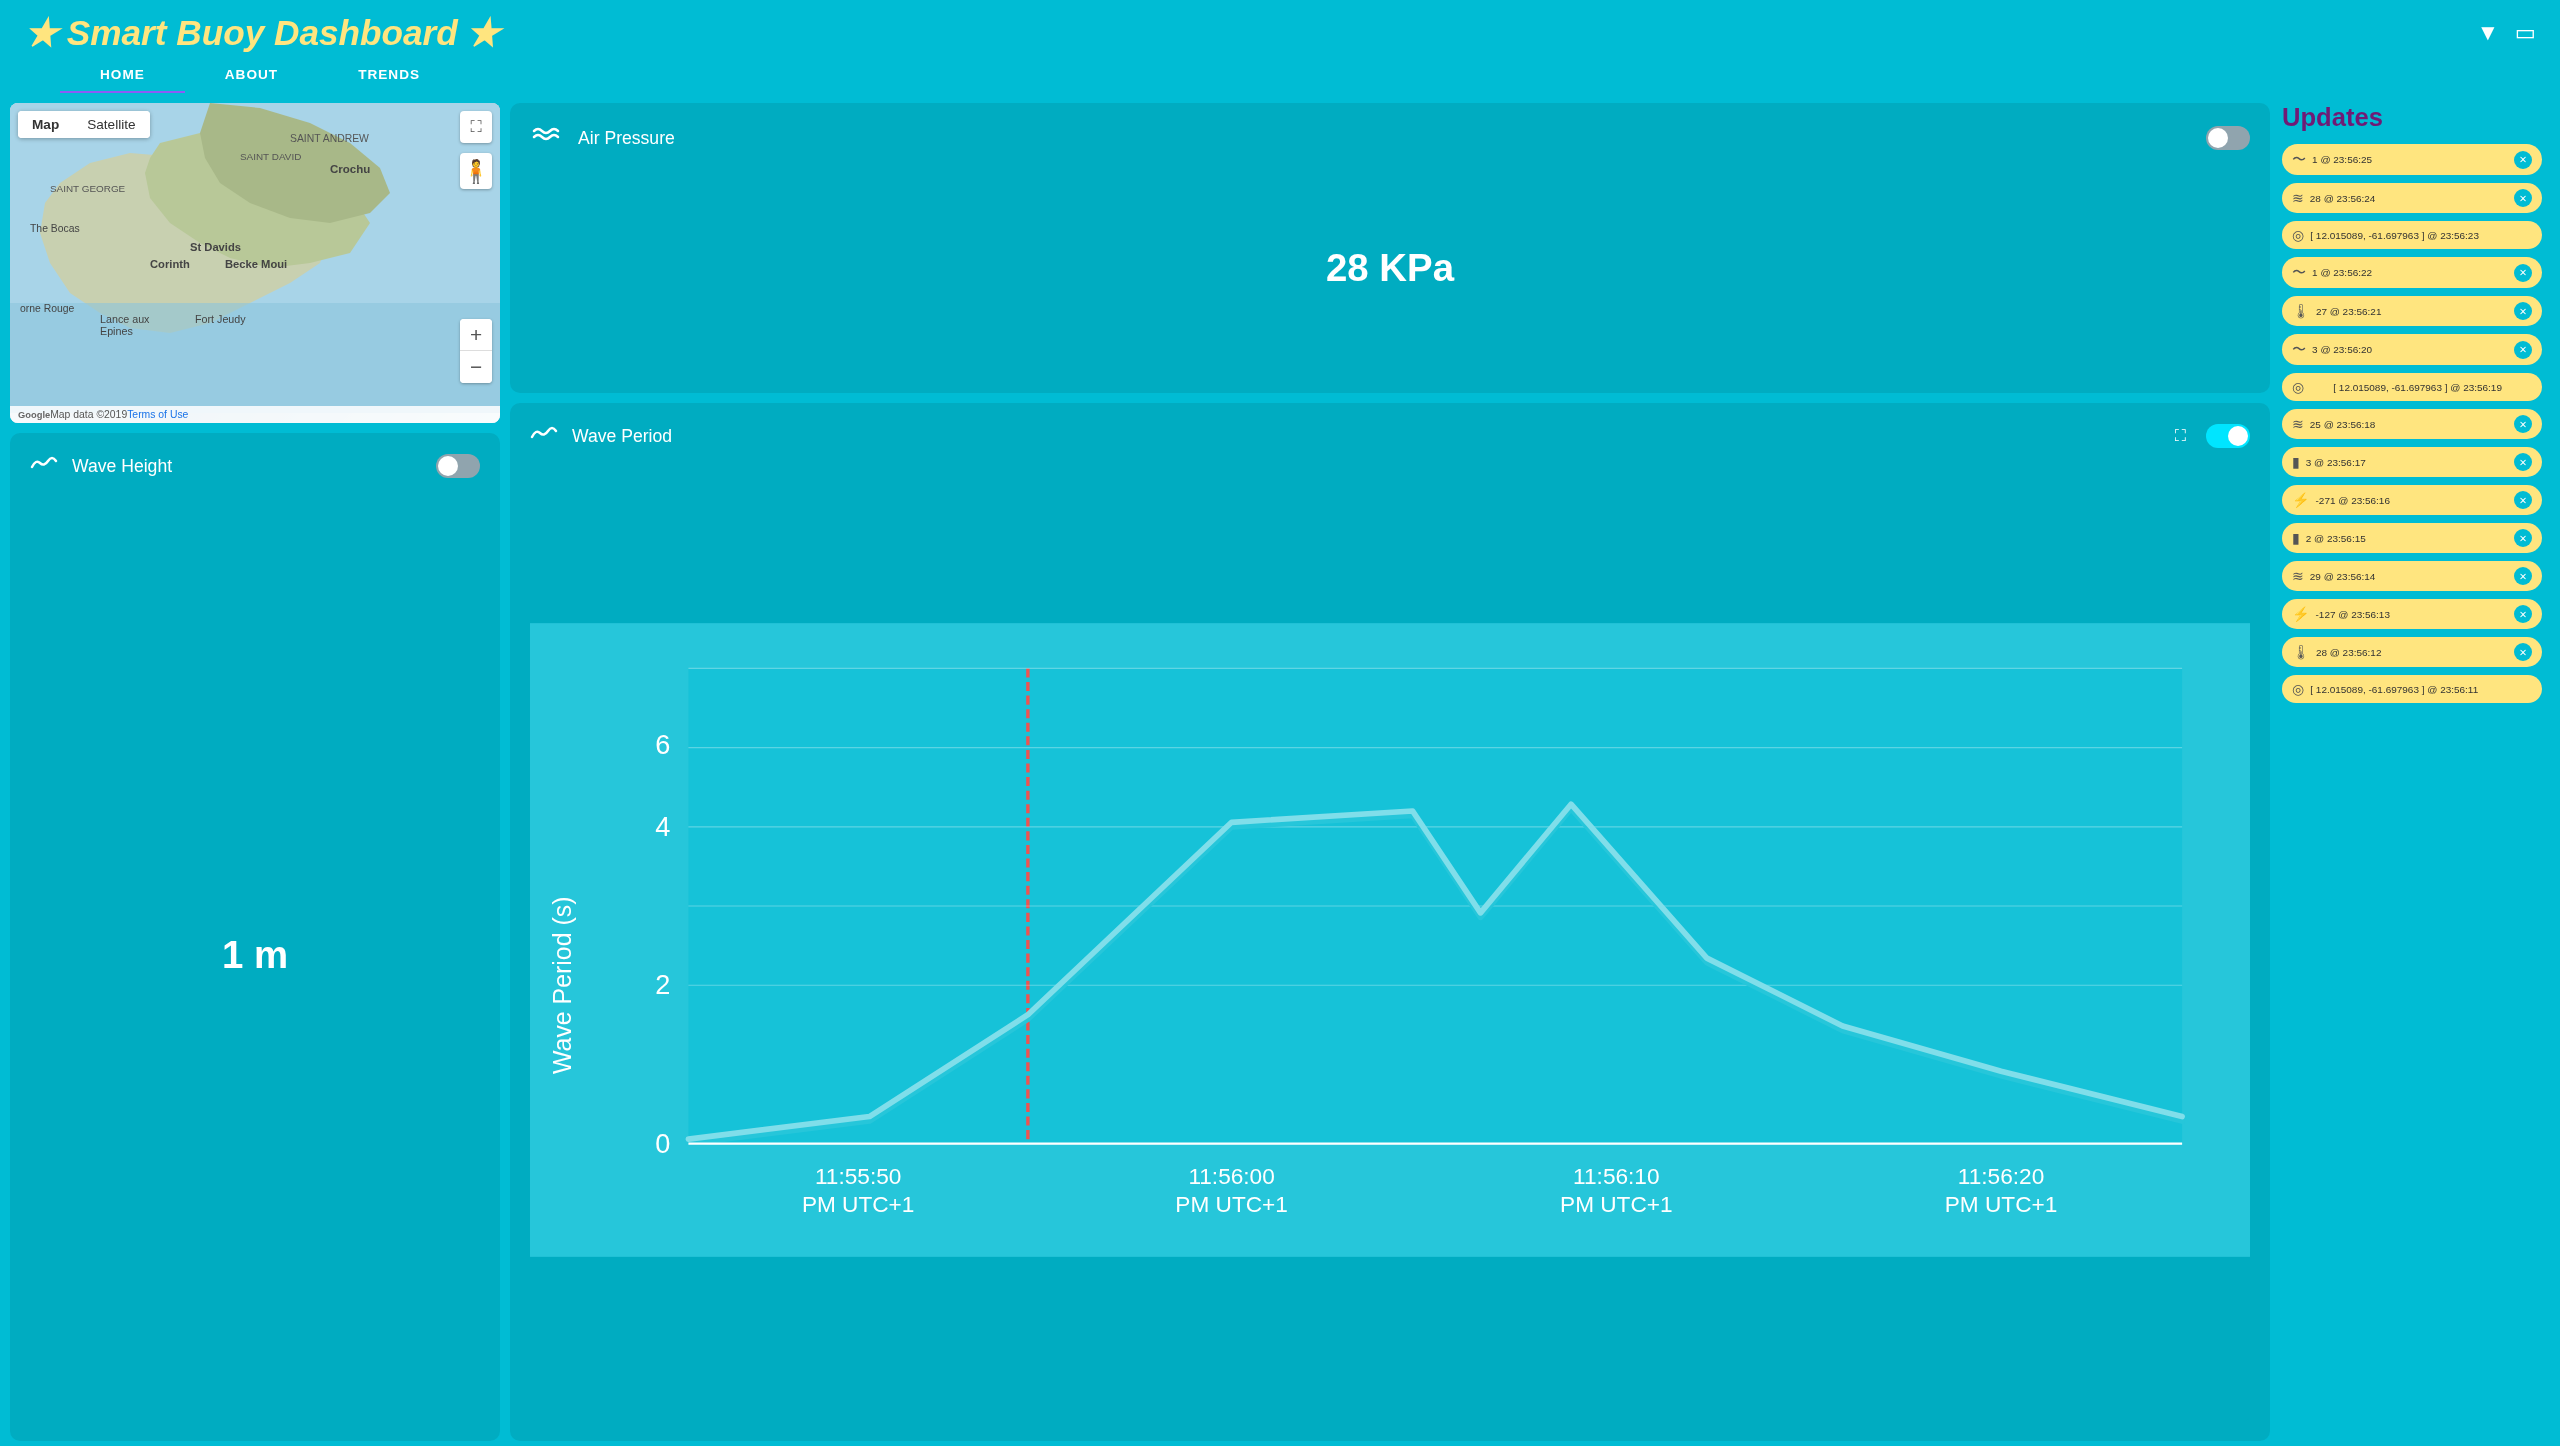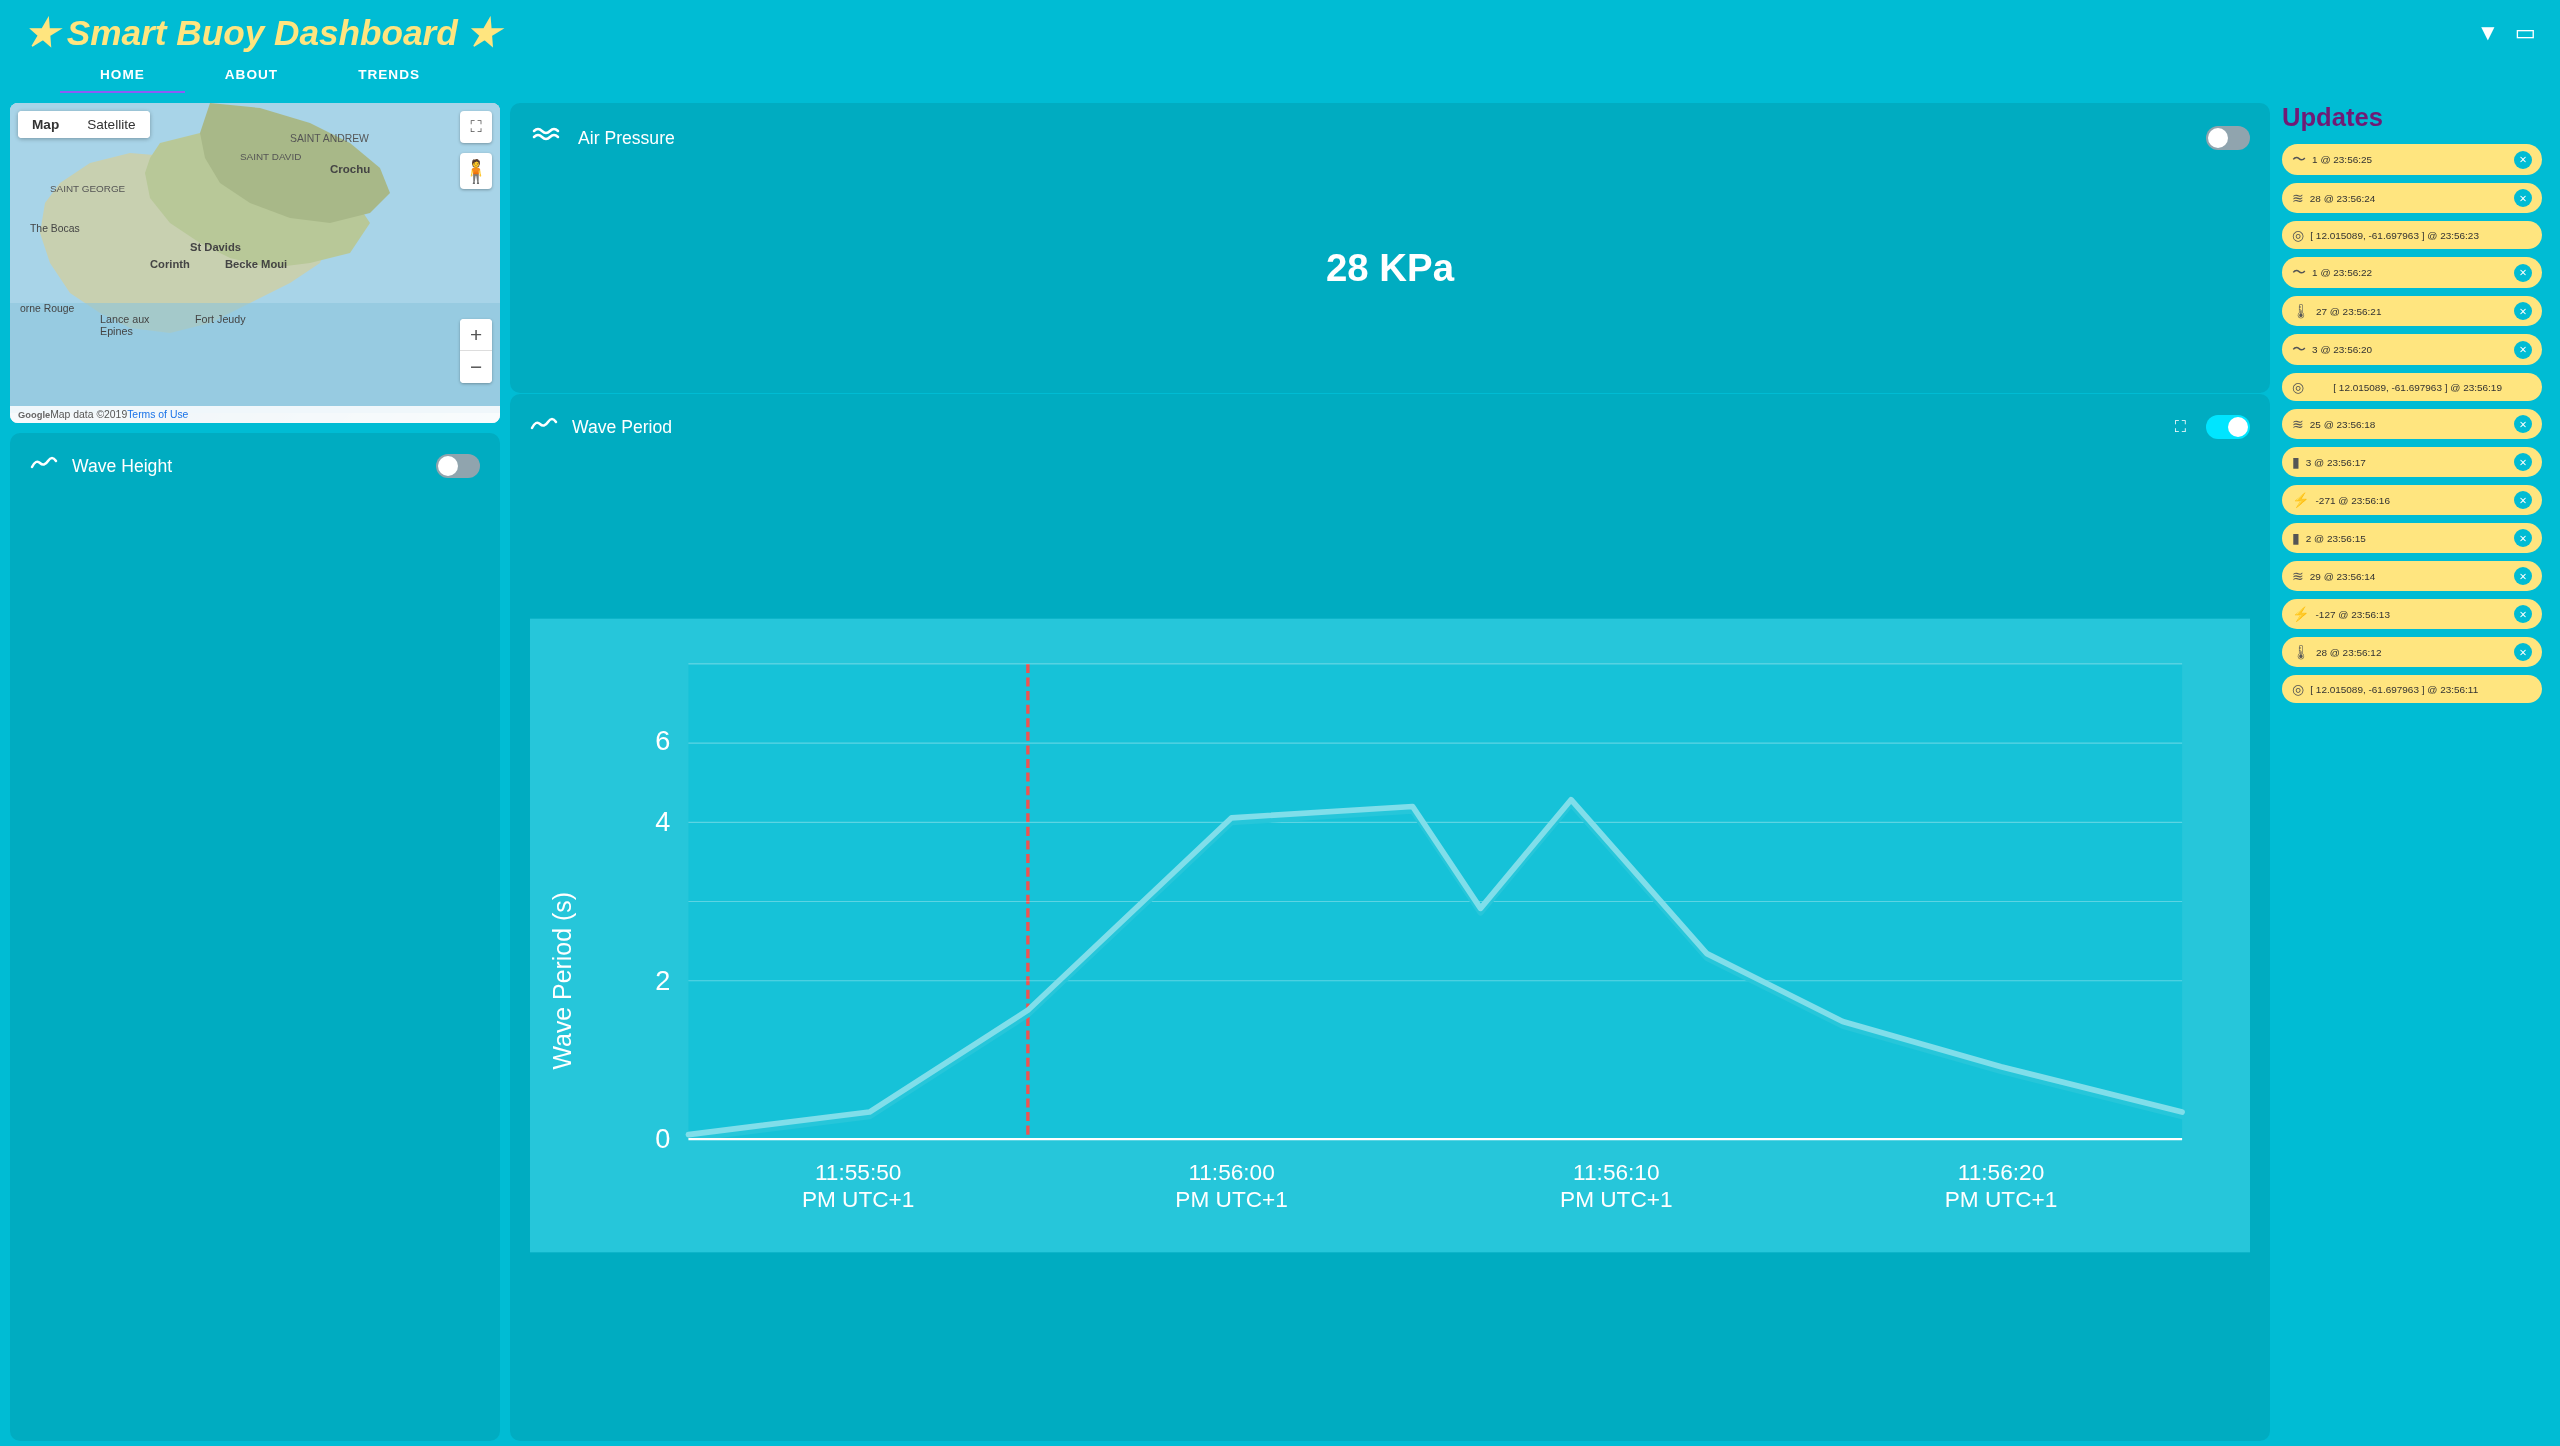--- a/index.html
+++ b/index.html
@@ -337,21 +337,21 @@
       gap: 10px;
       width: 490px;
       flex-shrink: 0;
       margin-right: 10px;
     }
 
     .right-column {
       flex: 1;
       display: flex;
       flex-direction: column;
-      gap: 1px;
+      gap: 10px;
       min-width: 0;
     }
 
     .wave-icon {
       font-size: 1.4em;
       color: white;
     }
   </style>
 </head>
 <body>
@@ -435,20 +435,21 @@
             <svg width="30" height="20" viewBox="0 0 30 20" fill="none" xmlns="http://www.w3.org/2000/svg">
               <path d="M2 14 Q6 6 10 10 Q14 14 18 8 Q22 2 26 8" stroke="white" stroke-width="2.5" fill="none" stroke-linecap="round"></path>
             </svg>
           </span>
           <span class="card-title">Wave Height</span>
         </div>
         <div class="toggle off">
           <div class="toggle-knob"></div>
         </div>
       </div>
+      <div class="card-value">1 m</div>
     </div>
   </div>
 
   <div class="right-column">
 
     <div class="card" style="flex: 0 0 auto; min-height: 290px;">
       <div class="card-header">
         <div class="card-title-group">
           <span class="wave-icon">
             <svg width="36" height="24" viewBox="0 0 36 24" fill="none" xmlns="http://www.w3.org/2000/svg">

